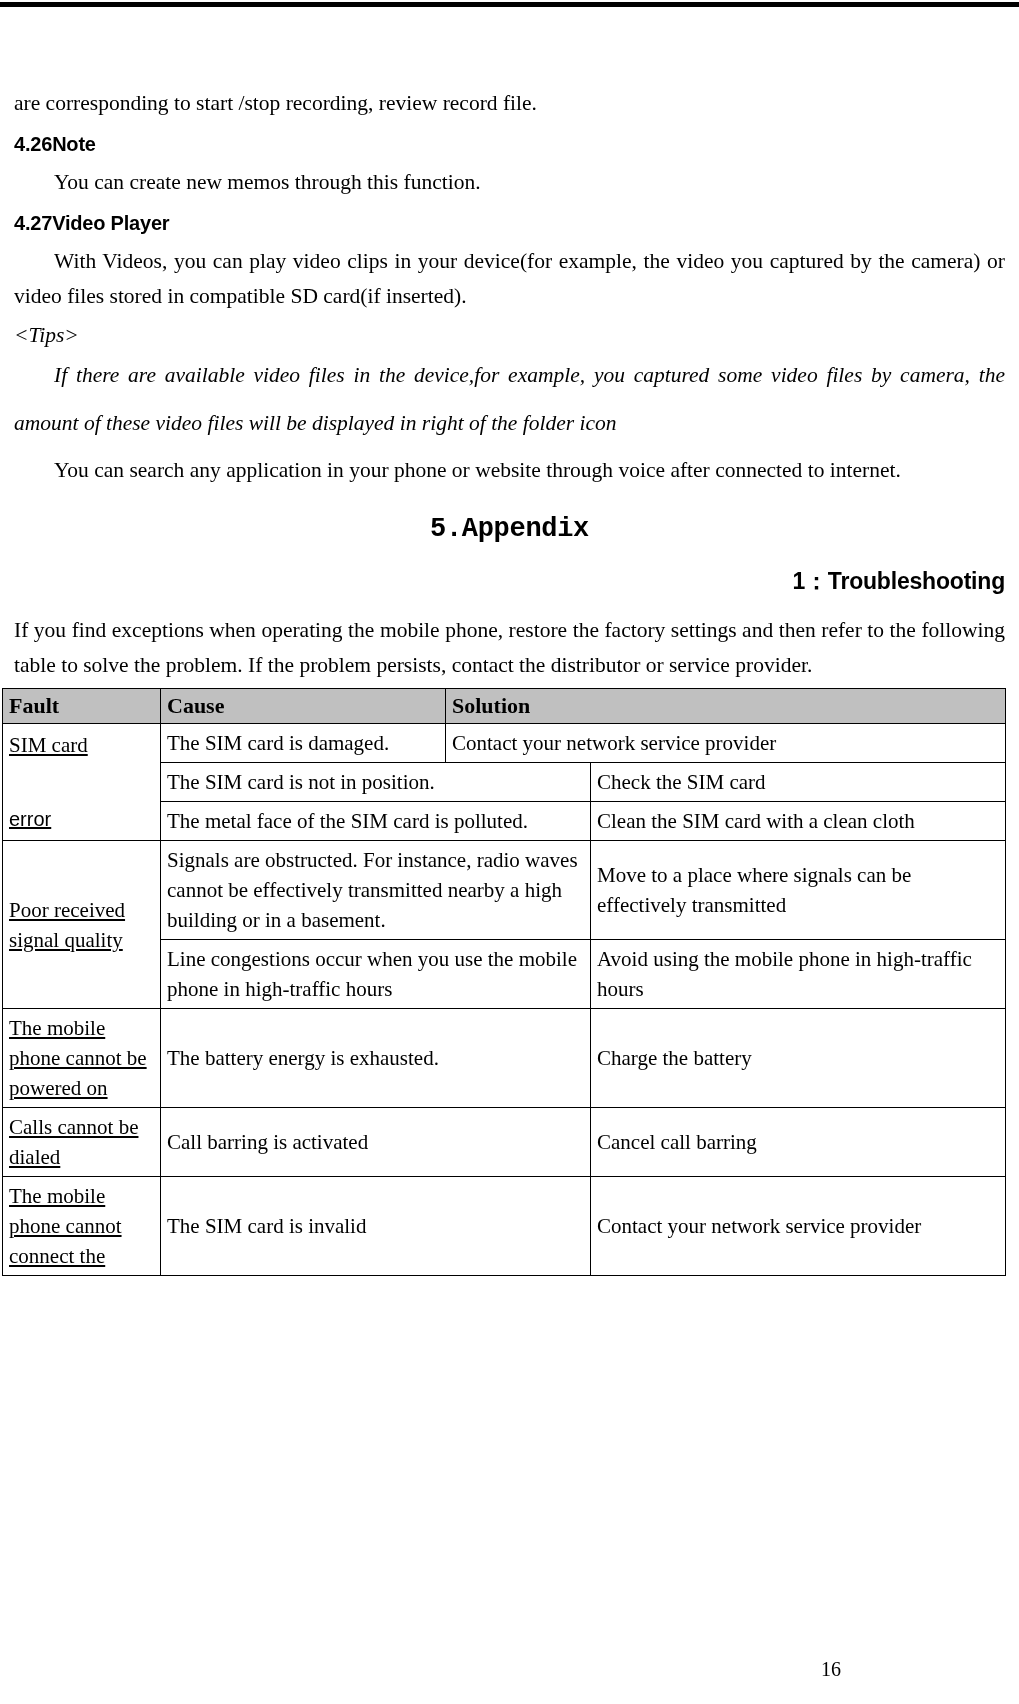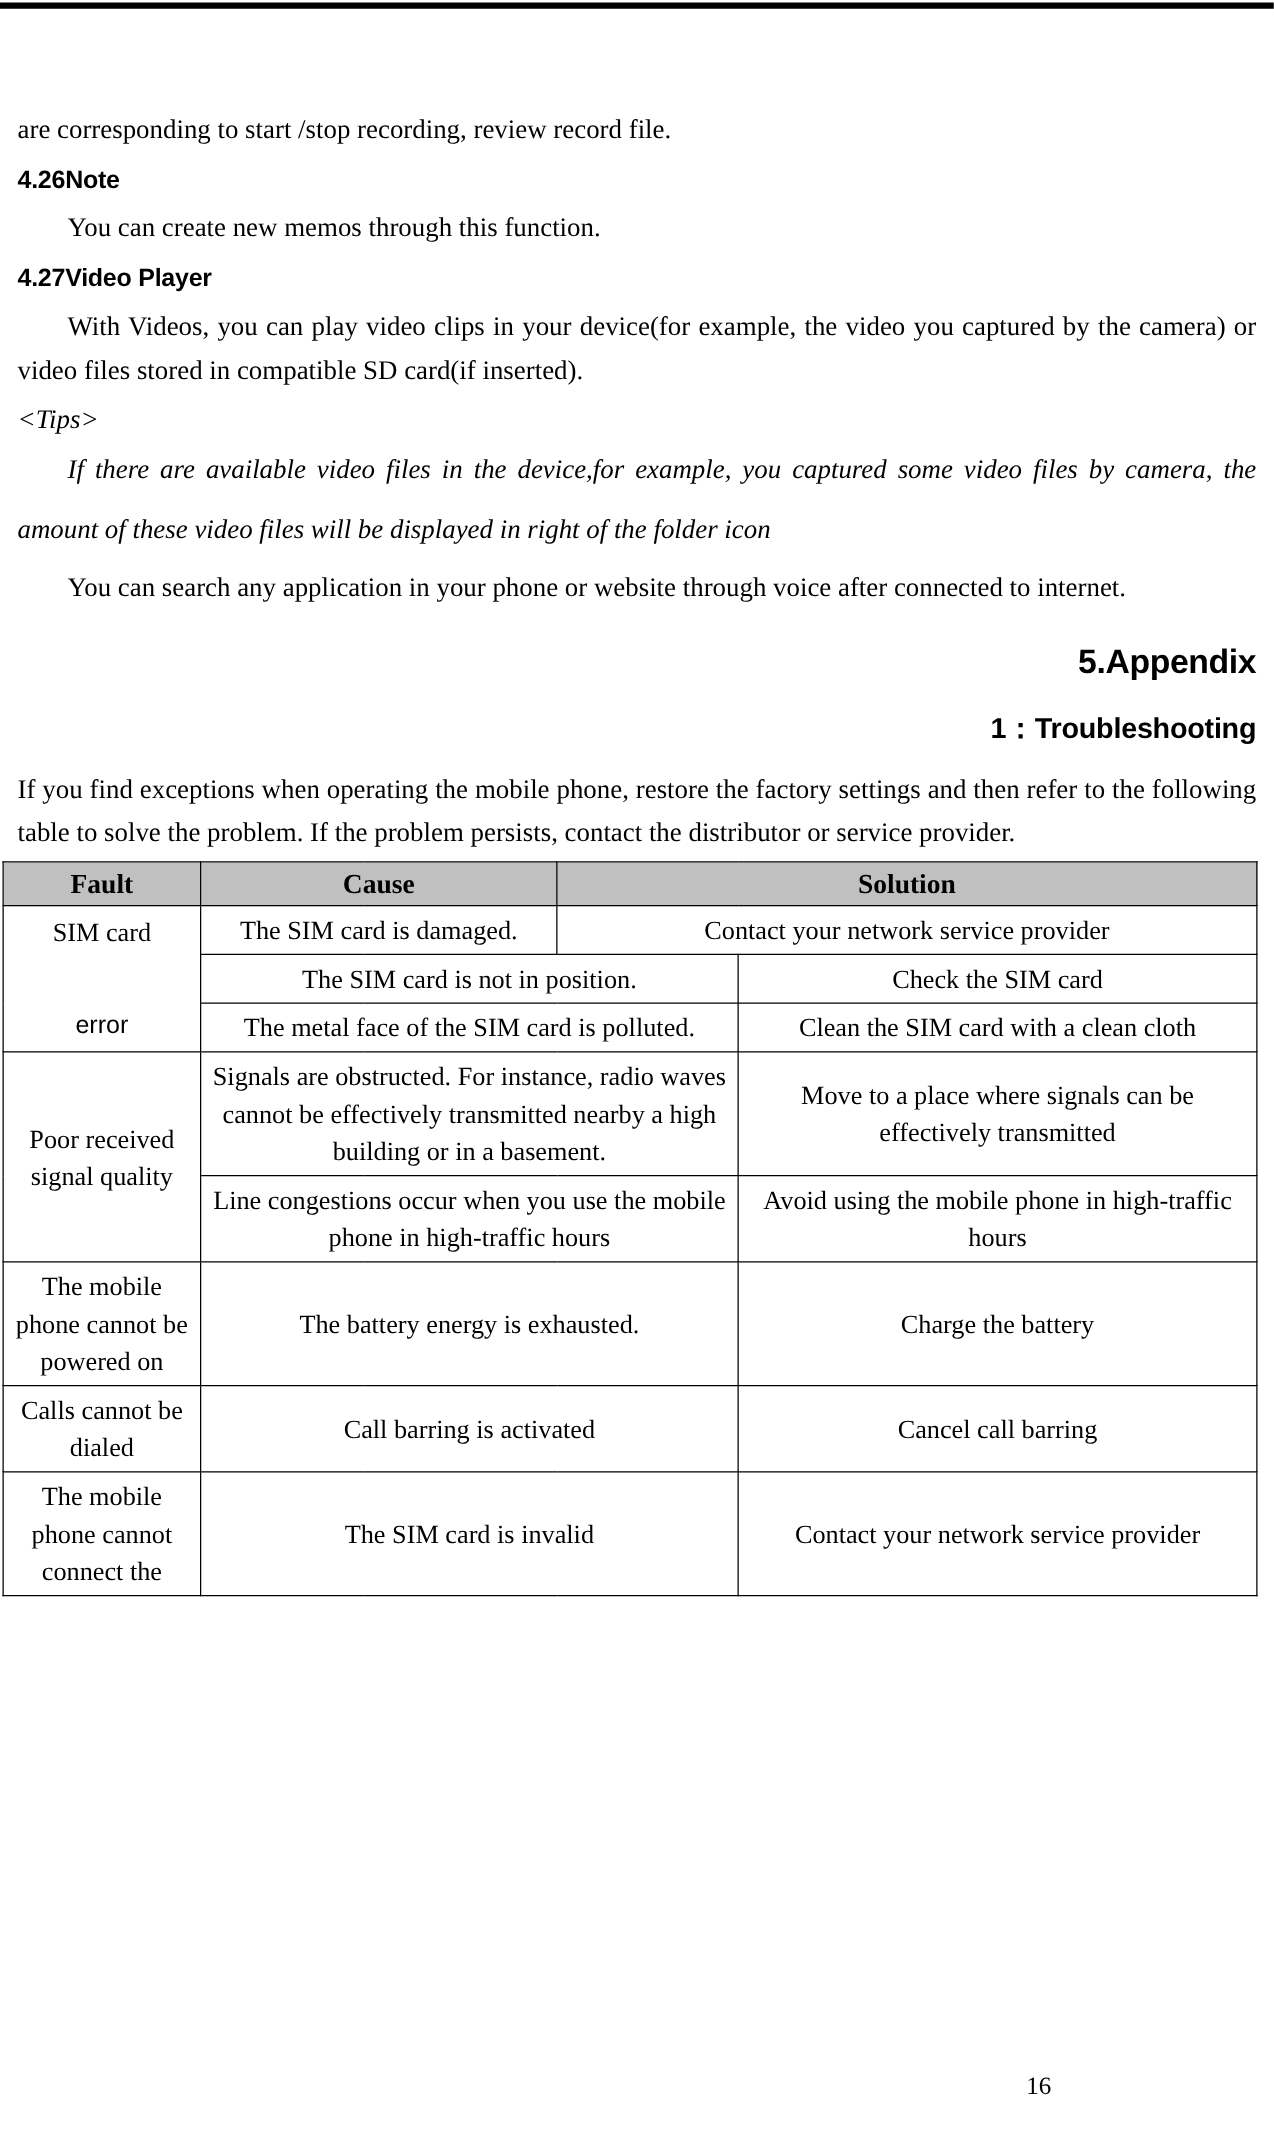--- a/index.html
+++ b/index.html
@@ -73,24 +73,24 @@
     font-style: italic;
     font-size: 21.5px;
     line-height: 48px;
     margin: 0 0 6px 0;
     text-align: justify;
     text-indent: 40px;
   }
 
   
   h1.chapter {
-    font-family: Liberation Sans, sans-serif;
+    font-family: Liberation Mono, monospace;
     font-size: 27px;
     font-weight: bold;
-    text-align: right;
+    text-align: center;
     margin: 26px 0 22px 0;
     letter-spacing: -0.3px;
   }
 
   h2.section {
     font-family: "Liberation Sans", sans-serif;
     font-size: 23px;
     font-weight: bold;
     margin: 0 0 16px 0;
     letter-spacing: -0.2px;
@@ -102,36 +102,36 @@
     border-collapse: collapse;
     width: 1003px;
     margin-left: -12px;
     table-layout: fixed;
     font-family: "Liberation Serif", serif;
     font-size: 21px;
   }
   table.troubleshoot td,
   table.troubleshoot th {
     border: 1.5px solid #000000;
-    text-align: center;
+    text-align: left;
     vertical-align: middle;
     padding: 4px 6px;
     line-height: 30px;
     font-weight: normal;
   }
   table.troubleshoot thead th {
     background: #c0c0c0;
     font-weight: bold;
     font-size: 22px;
     padding: 3px 6px;
     line-height: 28px;
   }
   th.head-solution { text-align: left; padding-left: 72px; }
 
-  td.fault-cell { line-height: 32px; }
+  td.fault-cell { line-height: 32px; text-decoration: underline; }
 
   .stack-sub {
     display: block;
   }
   .stack-spacer { display: block; height: 44px; }
 
   
   .page-number {
     position: absolute;
     top: 1658px;

